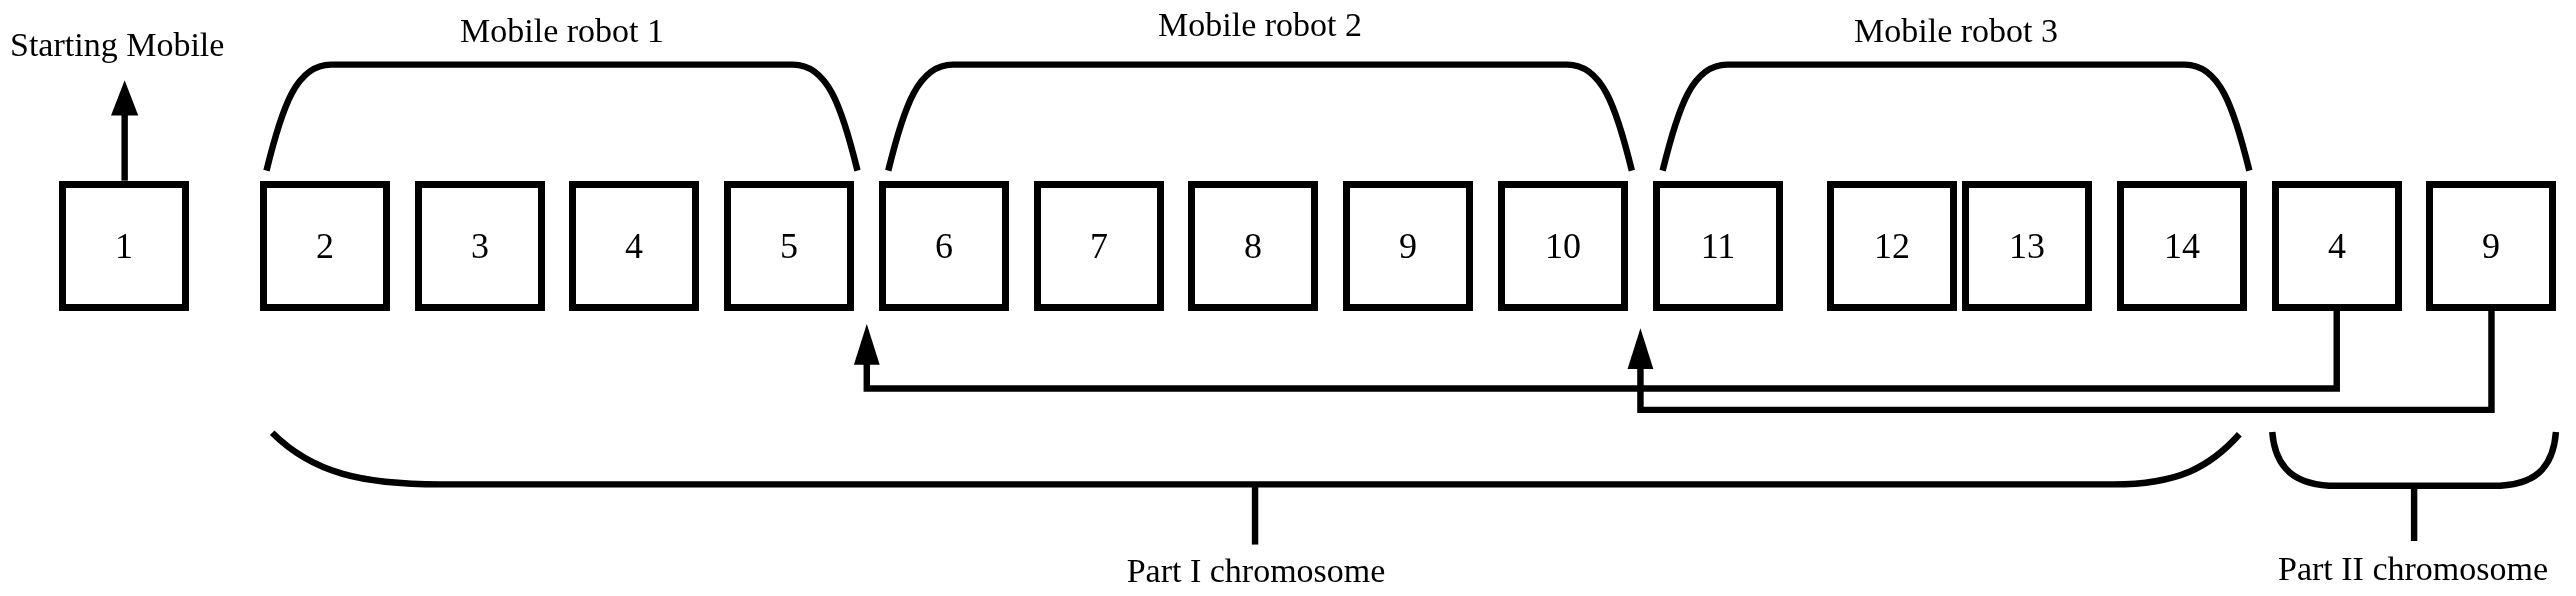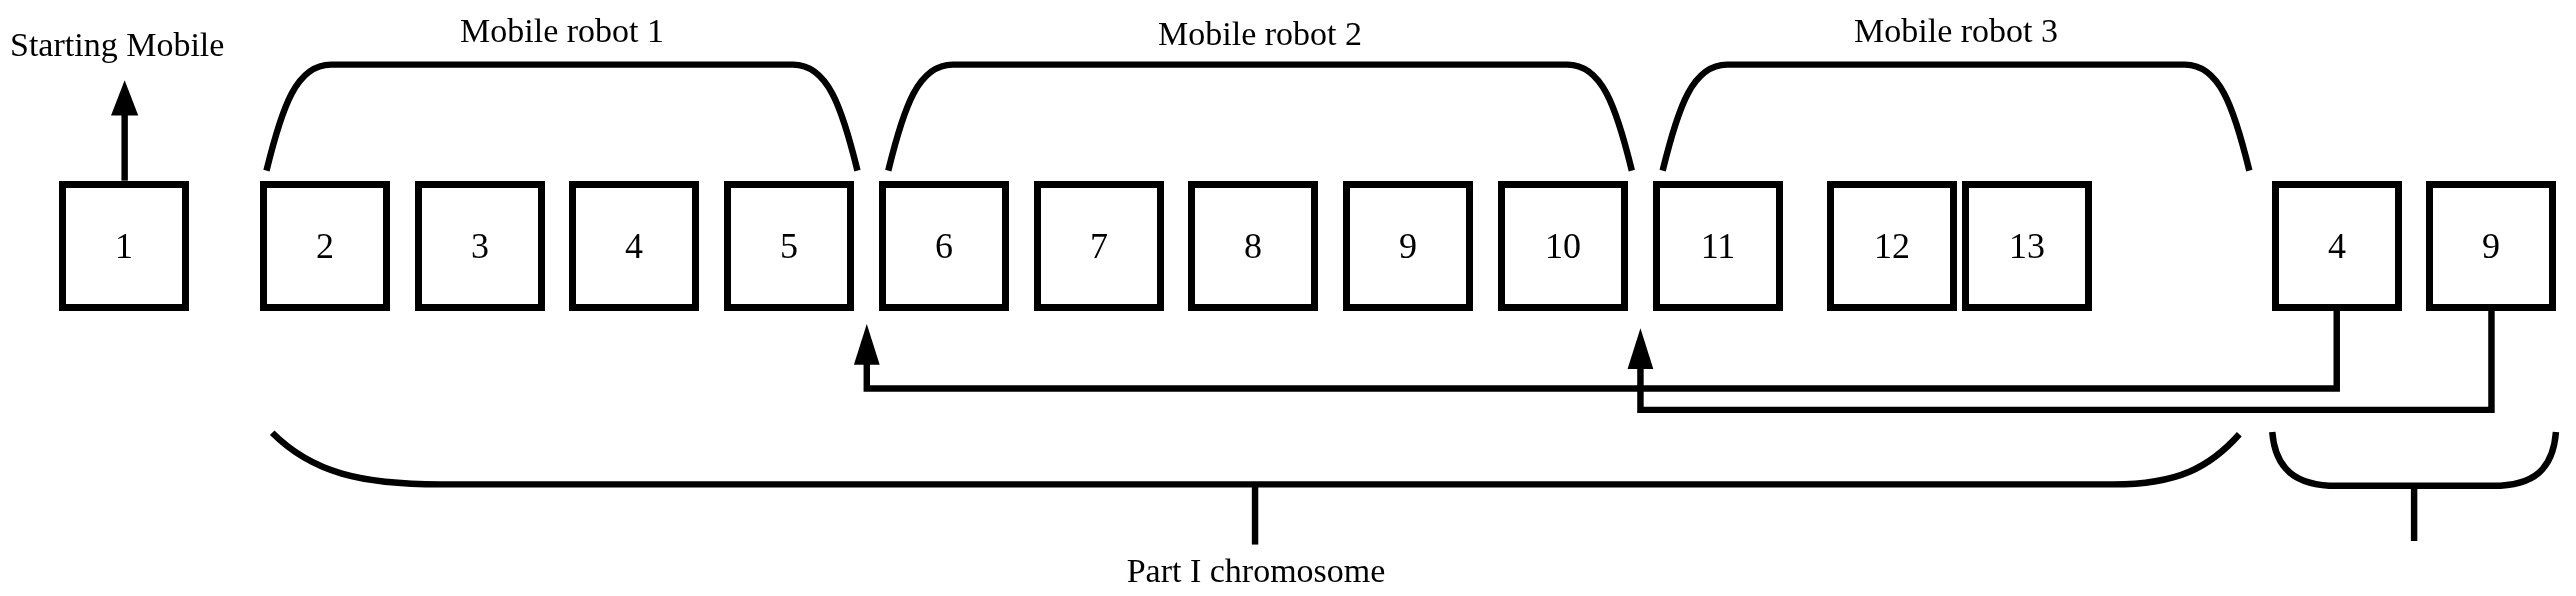--- a/index.html
+++ b/index.html
@@ -67,34 +67,36 @@
 
     <path d="M 380 604 C 436 660 505 676 615 676 L 2950 676 C 3040 676 3085 652 3126 606"></path>
     <line x1="1752" y1="676" x2="1752" y2="760"></line>
 
     <path d="M 3172 603 C 3176 655 3205 678 3262 678 L 3480 678 C 3537 678 3564 655 3568 603"></path>
     <line x1="3370" y1="678" x2="3370" y2="755"></line>
   </svg>
 
   <div class="lbl" style="left:10px; top:26px;">Starting Mobile</div>
   <div class="lbl centered" style="left:562px; top:11.5px;">Mobile robot 1</div>
-  <div class="lbl centered" style="left:1260px; top:15px;text-align:center;">Mobile robot 2</div>
+  <div class="lbl centered" style="left:1260px; top:6px;text-align:center;">Mobile robot 2</div>
   <div class="lbl centered" style="left:1956px; top:11.5px;text-align:center;">Mobile robot 3</div>
   <div class="lbl centered" style="left:1256px; top:552px;text-align:right;">Part I chromosome</div>
+  <div class="lbl centered" style="left:2413px; top:550px;">Part II chromosome</div>
 
   <div class="cell" style="left:59px;">1</div>
   <div class="cell" style="left:260px;">2</div>
   <div class="cell" style="left:415px;">3</div>
   <div class="cell" style="left:569px;">4</div>
   <div class="cell" style="left:724px;">5</div>
   <div class="cell" style="left:879px;">6</div>
   <div class="cell" style="left:1034px;">7</div>
   <div class="cell" style="left:1188px;">8</div>
   <div class="cell" style="left:1343px;">9</div>
   <div class="cell" style="left:1498px;">10</div>
   <div class="cell" style="left:1653px;">11</div>
   <div class="cell" style="left:1807px;margin-left:20px;">12</div>
   <div class="cell" style="left:1962px;font-family:Liberation Serif, serif;">13</div>
+  <div class="cell" style="left:2117px;">14</div>
   <div class="cell" style="left:2272px;">4</div>
   <div class="cell" style="left:2426px;">9</div>
 
 </div>
 
 
 </body></html>

